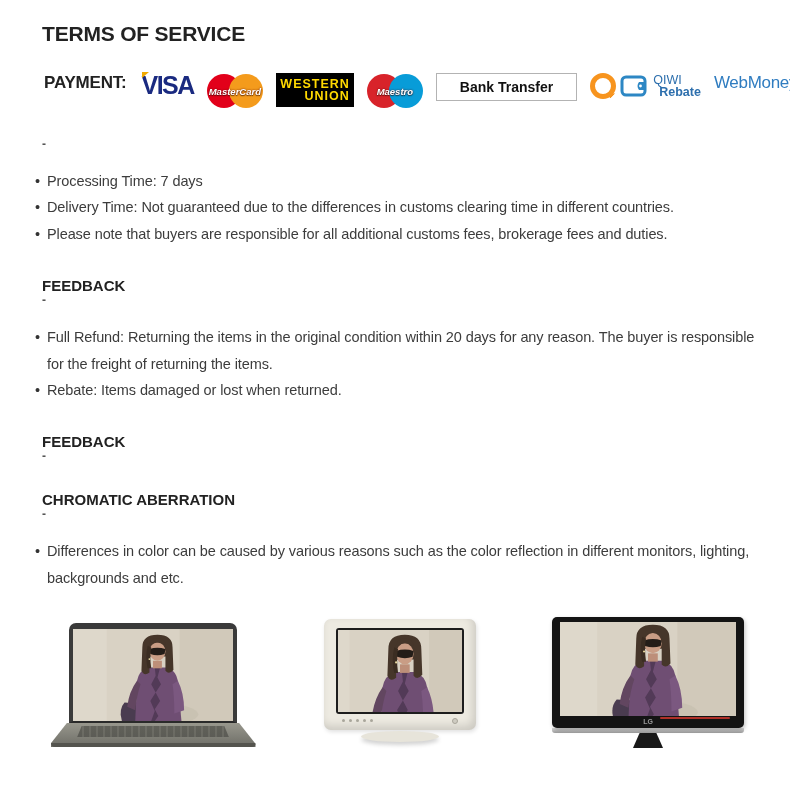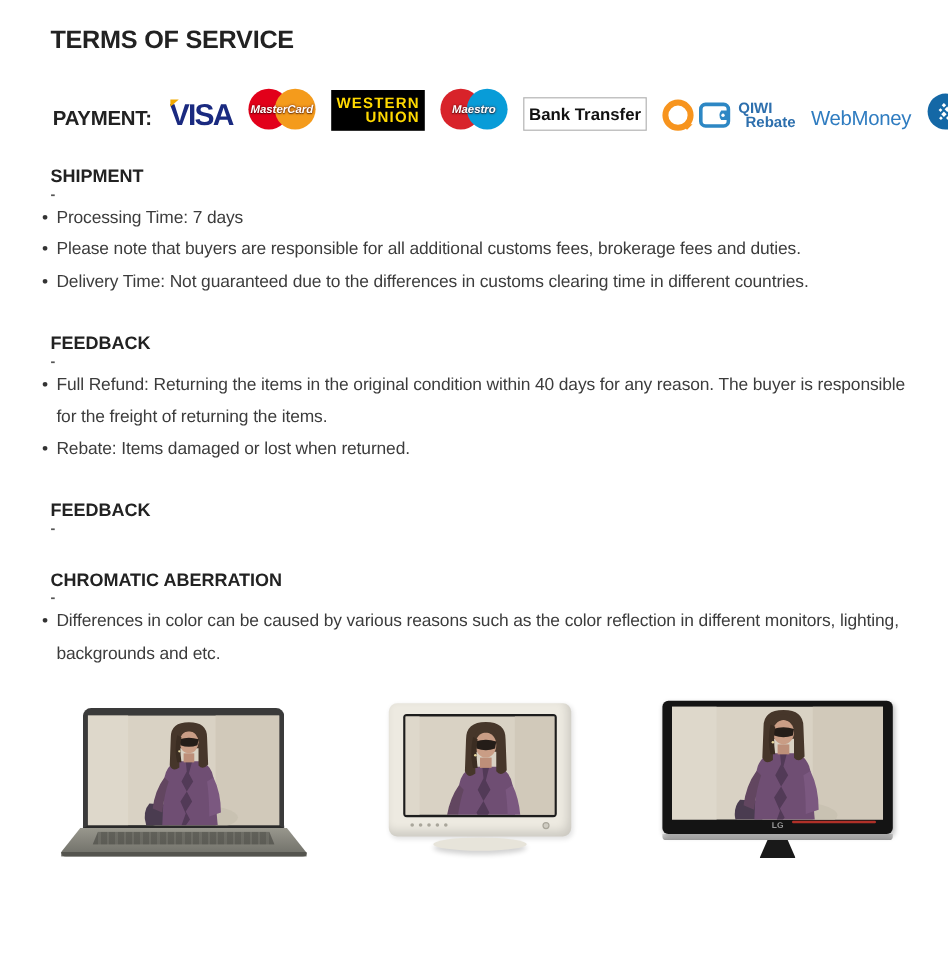--- a/index.html
+++ b/index.html
@@ -16,21 +16,21 @@
   }
   .page{padding:16px 34px 0 34px;position:relative}
 
   
   .page-title{
     font-size:21px;font-weight:800;color:var(--heading-dark);
     letter-spacing:-0.2px;margin:6px 0 0 8px;
   }
 
   
-  .payment-row{display:flex;align-items:flex-end;margin:27px 0 0 10px;gap:13px}
+  .payment-row{display:flex;align-items:flex-start;margin:27px 0 0 10px;gap:13px}
   .payment-label{font-size:17px;font-weight:800;color:var(--heading-dark);letter-spacing:-0.2px;margin-right:2px}
   .pm{display:inline-flex;align-items:center;flex:none}
 
   .pm-visa{position:relative;font-weight:800;font-size:25px;
     color:var(--visa-blue);letter-spacing:-1.5px;line-height:1}
   .pm-visa .visa-tick{position:absolute;left:1px;top:-1px;width:0;height:0;
     border-top:6px solid #f2a900;border-right:7px solid transparent}
 
   .pm-circles{position:relative;width:56px;height:36px}
   .pm-circles .c{position:absolute;top:1px;width:34px;height:34px;border-radius:50%}
@@ -43,40 +43,40 @@
   .pm-circles .brand-text{
     position:absolute;left:0;right:0;top:13px;text-align:center;
     font-style:italic;font-weight:700;font-size:9.5px;color:#fff;
     text-shadow:0 0 2px rgba(90,0,0,.9), 0 1px 1px rgba(0,0,0,.5);letter-spacing:0;
   }
 
   .pm-wu{width:78px;height:34px;background:#000;display:flex;flex-direction:column;
     justify-content:center;align-items:flex-end;padding:2px 4px;line-height:1}
   .pm-wu .wu-line{color:var(--wu-yellow);font-weight:800;font-size:12.5px;letter-spacing:1px}
 
-  .pm-bank{border:1px solid #b3b3b3;background:#fff;padding:5px 4px;
+  .pm-bank{border:1px solid #b3b3b3;background:#fff;padding:5px 23px;
     font-size:14px;font-weight:700;color:#111}
 
   .pm-qiwi{gap:3px}
   .qiwi-q{position:relative;width:26px;height:26px;border:5px solid var(--qiwi-orange);
     border-radius:50%}
   .qiwi-q::after{content:"";position:absolute;right:-3px;bottom:-3px;width:7px;height:7px;
     background:var(--qiwi-orange);transform:rotate(45deg);clip-path:polygon(100% 0,100% 100%,0 100%)}
   .qiwi-text{display:flex;flex-direction:column;line-height:12px;margin-left:1px}
-  .qiwi-text .t1{font-weight:700;font-size:12.5px;color:var(--qiwi-blue)}
+  .qiwi-text .t1{font-weight:400;font-size:12.5px;color:var(--qiwi-blue)}
   .qiwi-text .t2{font-weight:800;font-size:12.5px;color:var(--qiwi-blue);margin-left:6px}
 
   .pm-wm-text{font-weight:400;font-size:17px;color:var(--webmoney-blue);letter-spacing:-0.3px}
 
   
   .section{margin-top:30px}
   .section-heading{font-size:15px;font-weight:800;color:var(--heading-dark);
     letter-spacing:0;margin:0 0 0 8px}
   .section-dash{margin:1px 0 0 8px;font-weight:700;color:#555;font-size:12px;line-height:10px}
-  .bullet-list{list-style:none;margin:2px 0 0 0;padding:0;max-width:727px}
+  .bullet-list{list-style:none;margin:19px 0 0 0;padding:0;max-width:727px}
   .bullet-list li{position:relative;padding-left:13px;font-size:14.5px;
     line-height:1.82;color:var(--text-dark);letter-spacing:-0.1px}
   .bullet-list li::before{content:"\2022";position:absolute;left:1px;top:0;color:#333}
 
   
   .displays{position:relative;height:176px;margin-top:24px}
   .display-col{position:absolute;top:0;text-align:center}
   .col-laptop{left:14px;width:210px;padding-top:8px}
   .col-crt{left:286px;width:160px;top:4px}
   .col-lcd{left:514px;width:200px;top:2px}
@@ -204,34 +204,33 @@
         <rect x="15" y="17" width="3.2" height="3.2"></rect>
         <rect x="20" y="17" width="2.6" height="2.6"></rect>
         <rect x="11" y="17" width="2.2" height="2.2"></rect>
         <rect x="16" y="21.5" width="2.2" height="2.2"></rect>
       </g>
     </svg>
 
   </div>
 
   <div class="section">
-    <h2 class="section-heading">SHIPMENT</h2>
     <div class="section-dash">-</div>
     <ul class="bullet-list">
       <li>Processing Time: 7 days</li>
+      <li>Delivery Time: Not guaranteed due to the differences in customs clearing time in different countries.</li>
       <li>Please note that buyers are responsible for all additional customs fees, brokerage fees and duties.</li>
-      <li>Delivery Time: Not guaranteed due to the differences in customs clearing time in different countries.</li>
     </ul>
   </div>
 
   <div class="section">
     <h2 class="section-heading">FEEDBACK</h2>
     <div class="section-dash">-</div>
     <ul class="bullet-list">
-      <li>Full Refund: Returning the items in the original condition within 40 days for any reason. The buyer is responsible for the freight of returning the items.</li>
+      <li>Full Refund: Returning the items in the original condition within 20 days for any reason. The buyer is responsible for the freight of returning the items.</li>
       <li>Rebate: Items damaged or lost when returned.</li>
     </ul>
   </div>
 
   <div class="section">
     <h2 class="section-heading">FEEDBACK</h2>
     <div class="section-dash">-</div>
   </div>
 
   <div class="section">

